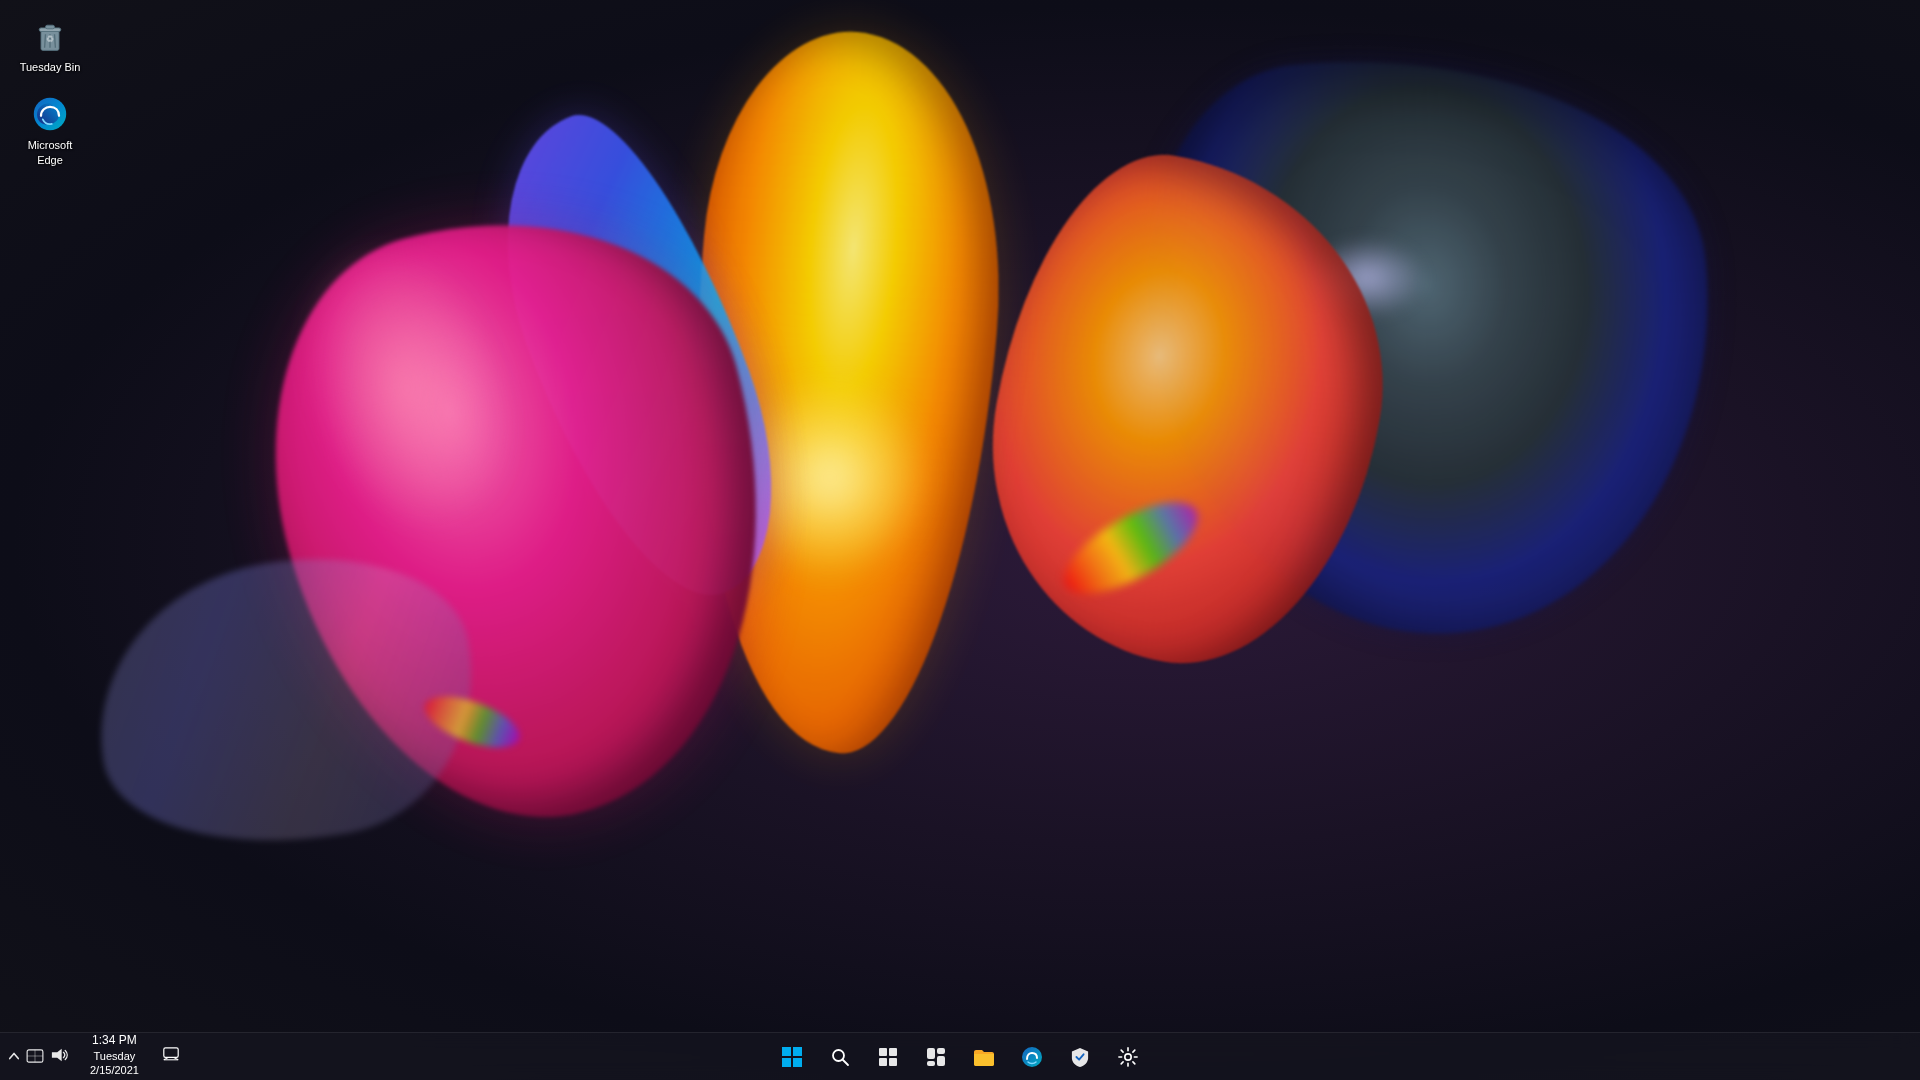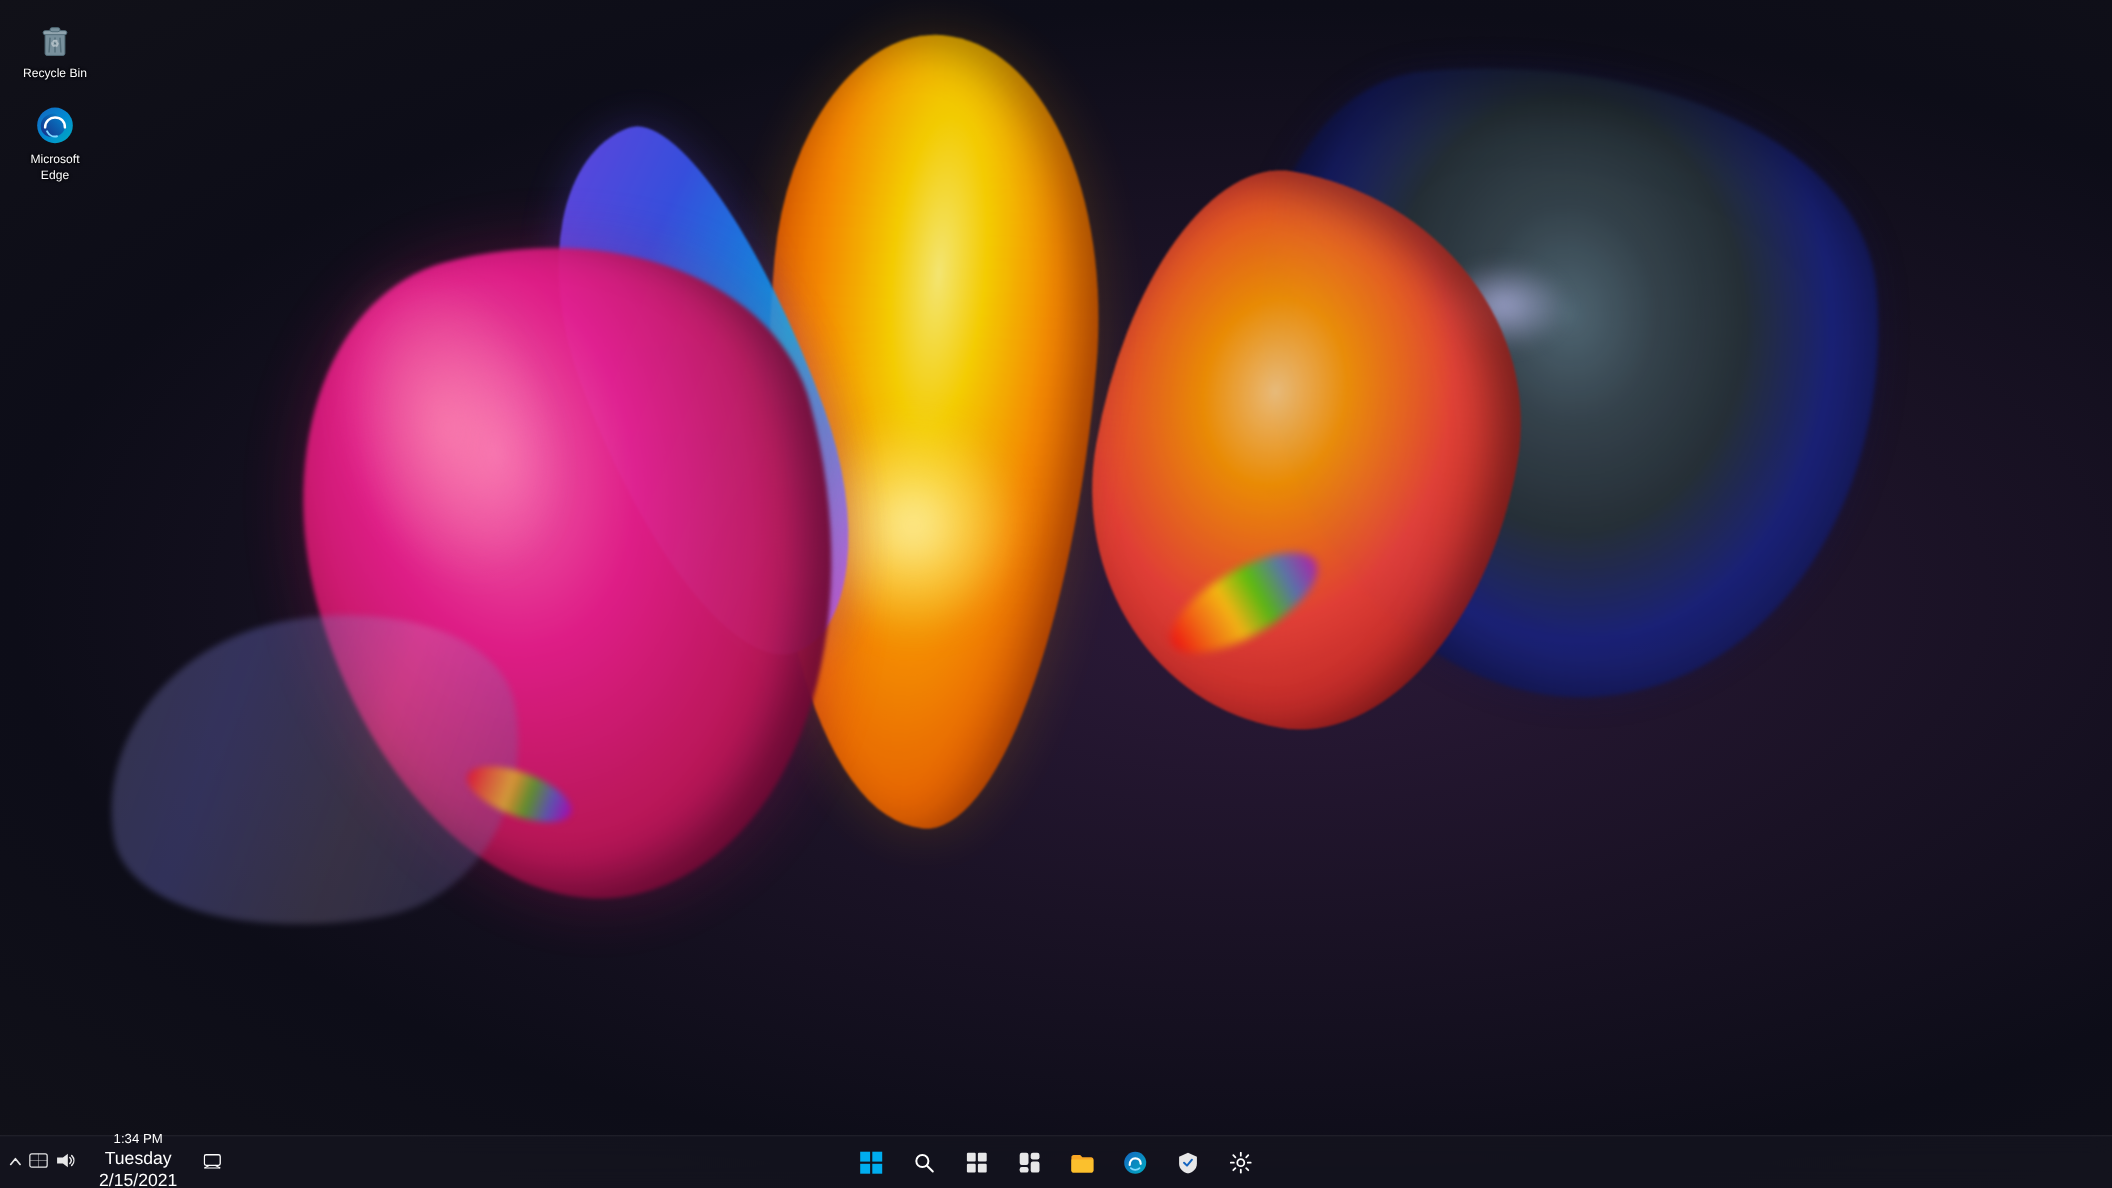--- a/index.html
+++ b/index.html
@@ -272,21 +272,20 @@
 
     
     .win-logo {
       width: 22px;
       height: 22px;
     }
 
     
     #system-tray {
       display: flex;
-      align-items: center;
       gap: 2px;
       padding-right: 8px;
       height: 100%;
     }
 
     .tray-icons {
       display: flex;
       align-items: center;
       gap: 6px;
       padding: 0 8px;
@@ -310,21 +309,21 @@
 
     .clock-time {
       color: white;
       font-size: 12px;
       font-weight: 400;
       line-height: 1.3;
     }
 
     .clock-date {
       color: white;
-      font-size: 16px;
+      font-size: 11px;
       line-height: 1.3;
     }
 
     #notifications-btn {
       width: 36px;
       height: 44px;
       display: flex;
       align-items: center;
       justify-content: center;
       cursor: pointer;
@@ -364,21 +363,21 @@
 
           <rect x="15" y="8" width="10" height="4" rx="2" fill="#78909c" stroke="#546e7a" stroke-width="1"></rect>
 
           <line x1="15" y1="18" x2="14" y2="33" stroke="#546e7a" stroke-width="1.5"></line>
           <line x1="20" y1="18" x2="20" y2="33" stroke="#546e7a" stroke-width="1.5"></line>
           <line x1="25" y1="18" x2="26" y2="33" stroke="#546e7a" stroke-width="1.5"></line>
 
           <text x="20" y="27" text-anchor="middle" fill="#b0bec5" font-size="10" font-weight="bold">♻</text>
         </svg>
       </div>
-      <span class="icon-label">Recycle Bin</span>
+      <span class="icon-label">Tuesday Bin</span>
     </div>
 
     <div class="desktop-icon">
       <div class="icon-image">
         <svg viewBox="0 0 40 40" xmlns="http://www.w3.org/2000/svg" width="36" height="36">
           <defs>
             <linearGradient id="edgeGrad1" x1="0%" y1="0%" x2="100%" y2="100%">
               <stop offset="0%" style="stop-color:#1565c0"></stop>
               <stop offset="50%" style="stop-color:#0288d1"></stop>
               <stop offset="100%" style="stop-color:#00acc1"></stop>

